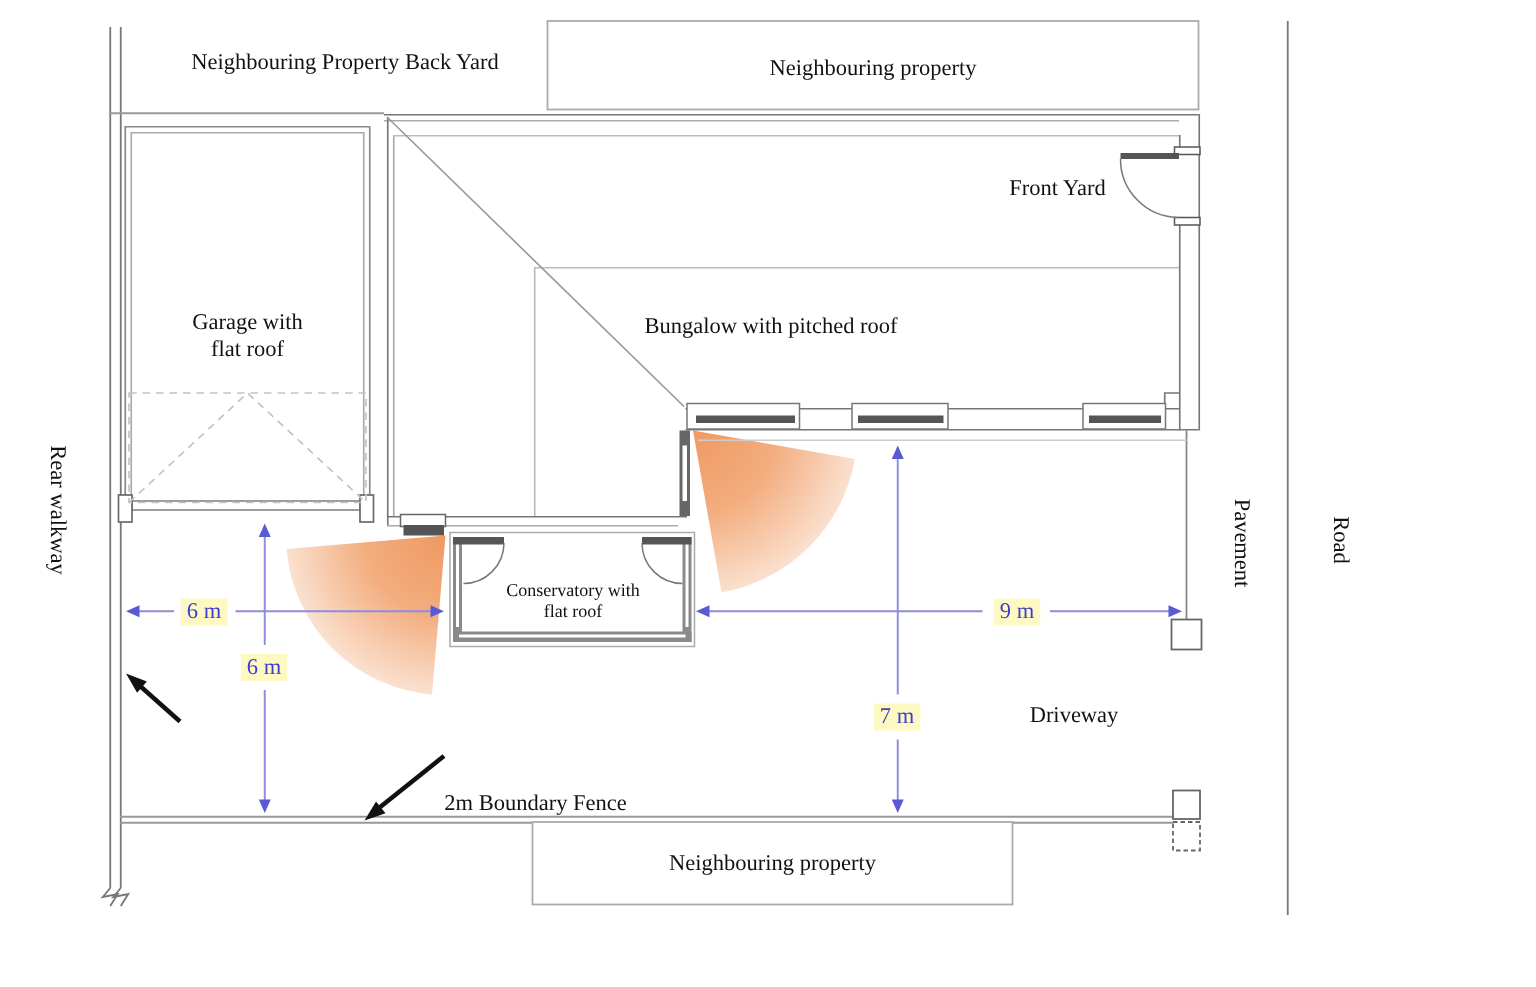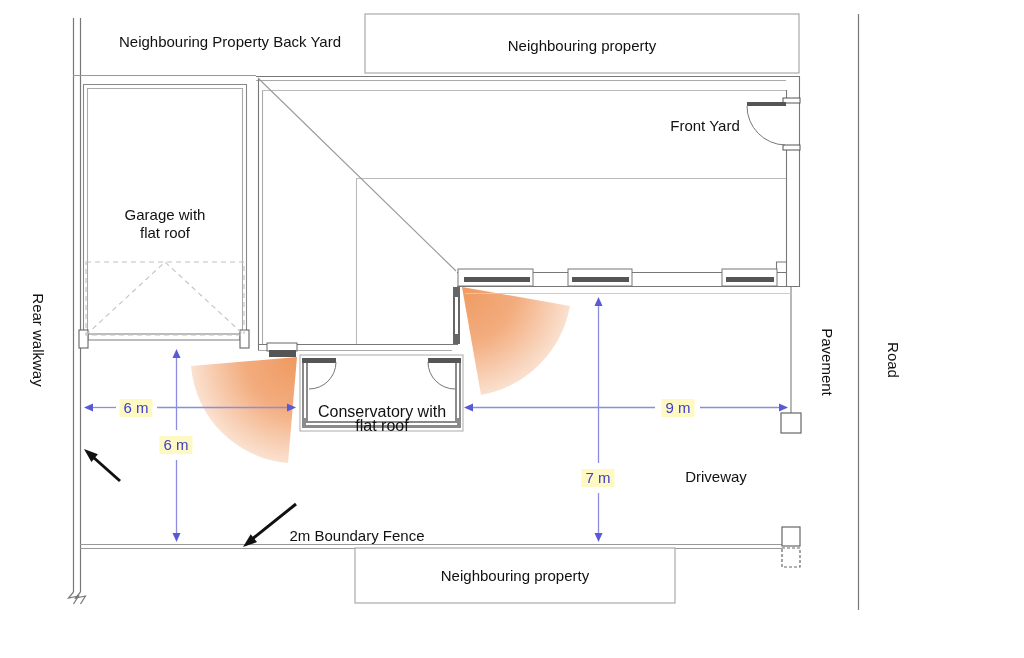--- a/index.html
+++ b/index.html
@@ -1,21 +1,21 @@
 <!DOCTYPE html>
 <html><head>
 <meta charset="utf-8">
 <style>
   html,body{margin:0;padding:0;background:#fff;}
   .plan{position:relative;width:1024px;height:658px;background:#fff;overflow:hidden;
-        font-family:Liberation Sans, sans-serif;}
+        font-family:Liberation Serif, serif;}
   .plan svg{position:absolute;left:0;top:0;}
   .label{position:absolute;transform:translate(-50%,-50%);font-size:15px;color:#111;
          white-space:nowrap;text-align:center;line-height:18px;}
-  .label.small{font-size:16px;line-height:14px;margin-top:19px;}
+  .label.small{font-size:12px;line-height:14px;}
   .label.dim{color:#3d3dcb;background:#fef9c3;padding:0 4px;}
   .label.vertical{writing-mode:vertical-rl;white-space:nowrap;line-height:16px;}
 </style>
 </head>
 <body>
 
 <div class="plan">
 
 <svg width="1024" height="658" viewBox="0 0 1024 658">
   <defs>
@@ -150,20 +150,21 @@
 </svg>
 
 <div class="label" style="left:230px;top:42px">Neighbouring Property Back Yard</div>
 <div class="label" style="left:582px;top:46px">Neighbouring property</div>
 <div class="label" style="left:515px;top:576px">Neighbouring property</div>
 <div class="label" style="left:705px;top:126px">Front Yard</div>
 <div class="label" style="left:165px;top:224px">
   <span style="display:block">Garage with</span>
   <span style="display:block">flat roof</span>
 </div>
+<div class="label" style="left:514px;top:218px">Bungalow with pitched roof</div>
 <div class="label small" style="left:382px;top:400px">
   <span style="display:block">Conservatory with</span>
   <span style="display:block">flat roof</span>
 </div>
 <div class="label vertical" style="left:38px;top:340px">Rear walkway</div>
 <div class="label vertical" style="left:827px;top:362px">Pavement</div>
 <div class="label vertical" style="left:893px;top:360px">Road</div>
 <div class="label" style="left:716px;top:477px">Driveway</div>
 <div class="label" style="left:357px;top:536px">2m Boundary Fence</div>
 <div class="label dim" style="left:136px;top:408px">6 m</div>

